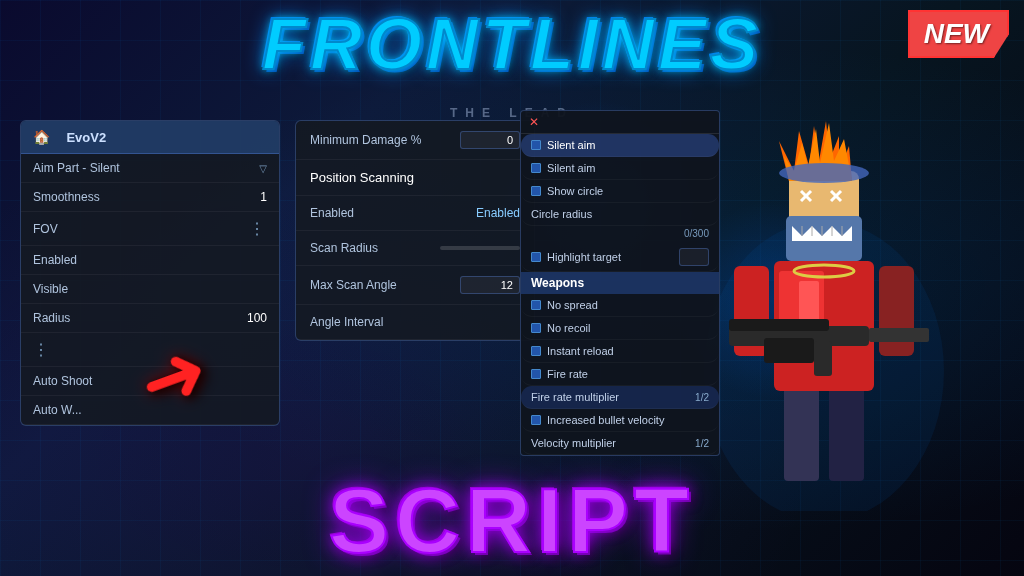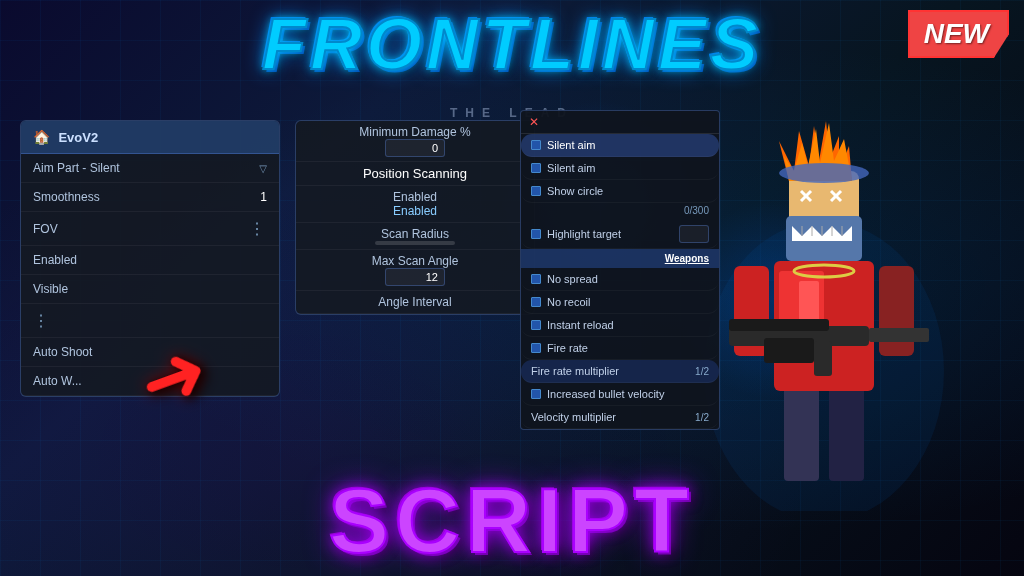--- a/index.html
+++ b/index.html
@@ -156,20 +156,21 @@
 
     .panel-header-icon {
       color: #aaccff;
       font-size: 14px;
     }
 
     .panel-header-title {
       color: #cce0ff;
       font-size: 13px;
       font-weight: bold;
+      margin-left: 8px;
     }
 
     .panel-row {
       padding: 7px 12px;
       display: flex;
       align-items: center;
       justify-content: space-between;
       border-bottom: 1px solid rgba(255,255,255,0.05);
     }
 
@@ -201,28 +202,27 @@
       left: 295px;
       width: 240px;
       background: rgba(20, 25, 35, 0.92);
       border: 1px solid rgba(100,150,255,0.3);
       border-radius: 6px;
       z-index: 7;
       overflow: hidden;
     }
 
     .right-panel-row {
-      padding: 4px 14px;
+      padding: 10px 14px;
       display: flex;
       align-items: center;
       justify-content: space-between;
       border-bottom: 1px solid rgba(255,255,255,0.05);
       color: #b0c4de;
       font-size: 12px;
-      flex-direction: column;
     }
 
     .right-panel-row.section-title {
       color: #ffffff;
       font-weight: normal;
       font-size: 13px;
     }
 
     .input-field {
       background: rgba(255,255,255,0.05);
@@ -276,26 +276,25 @@
       width: 10px;
       height: 10px;
       border: 1px solid #4488cc;
       background: #2255aa;
       display: inline-block;
       border-radius: 1px;
     }
 
     .menu-section-header {
       padding: 4px 10px;
-      font-size: 10px;
+      font-size: 12px;
       font-weight: bold;
       color: #ffffff;
       background: rgba(40,80,160,0.5);
-      text-align: right;
-      text-decoration: underline;
+      text-align: left;
     }
 
     .menu-item .value-display {
       margin-left: auto;
       color: #88aacc;
       font-size: 10px;
     }
 
     .progress-bar-container {
       padding: 2px 10px 4px;
@@ -378,20 +377,24 @@
   </div>
 
   <div class="panel-row">
     <span class="panel-row-label">Enabled</span>
   </div>
 
   <div class="panel-row">
     <span class="panel-row-label">Visible</span>
   </div>
 
+  <div class="panel-row">
+    <span class="panel-row-label">Radius</span>
+    <span class="panel-row-value">100</span>
+  </div>
 
   <div class="panel-row">
     <span class="dots-icon">⋮</span>
   </div>
 
   <div class="panel-row">
     <span class="panel-row-label">Auto Shoot</span>
   </div>
 
   <div class="panel-row">
@@ -442,20 +445,23 @@
   <div class="menu-item">
     <span class="checkbox"></span>
     <span>Silent aim</span>
   </div>
 
   <div class="menu-item">
     <span class="checkbox"></span>
     <span>Show circle</span>
   </div>
 
+  <div class="menu-item">
+    <span>Circle radius</span>
+  </div>
 
   <div class="progress-bar-container">
     <span>0/300</span>
   </div>
 
   <div class="menu-item">
     <span class="checkbox"></span>
     <span>Highlight target</span>
     <input class="input-field" style="width: 30px; margin-left: auto;">
   </div>

